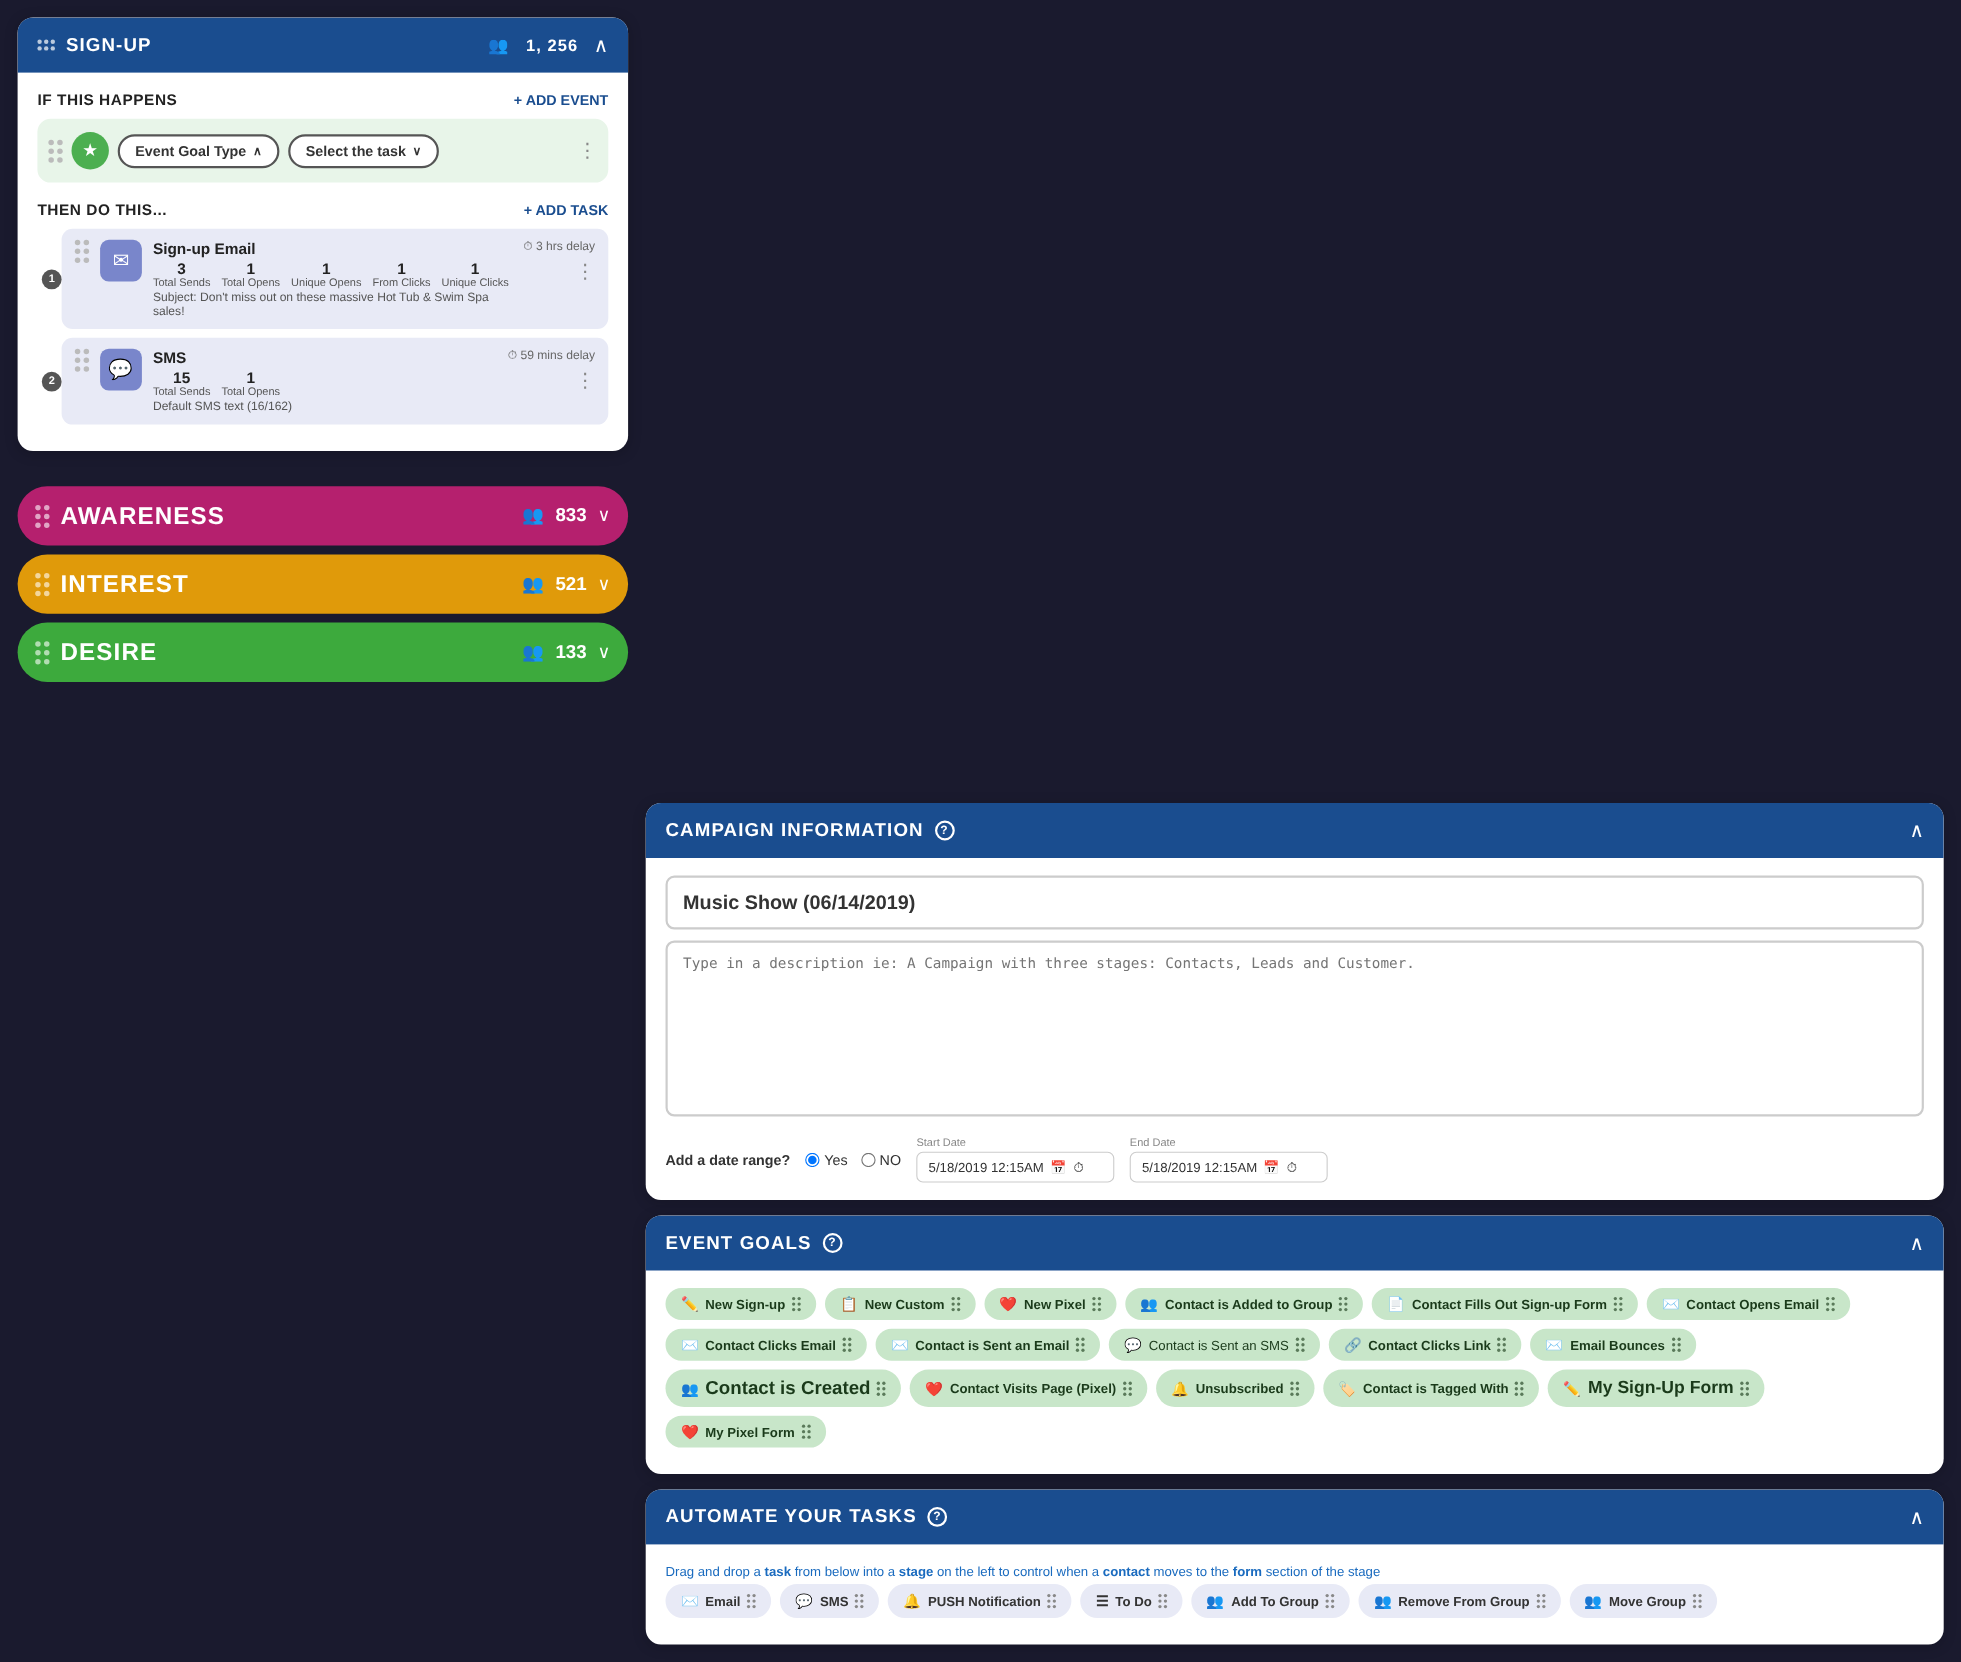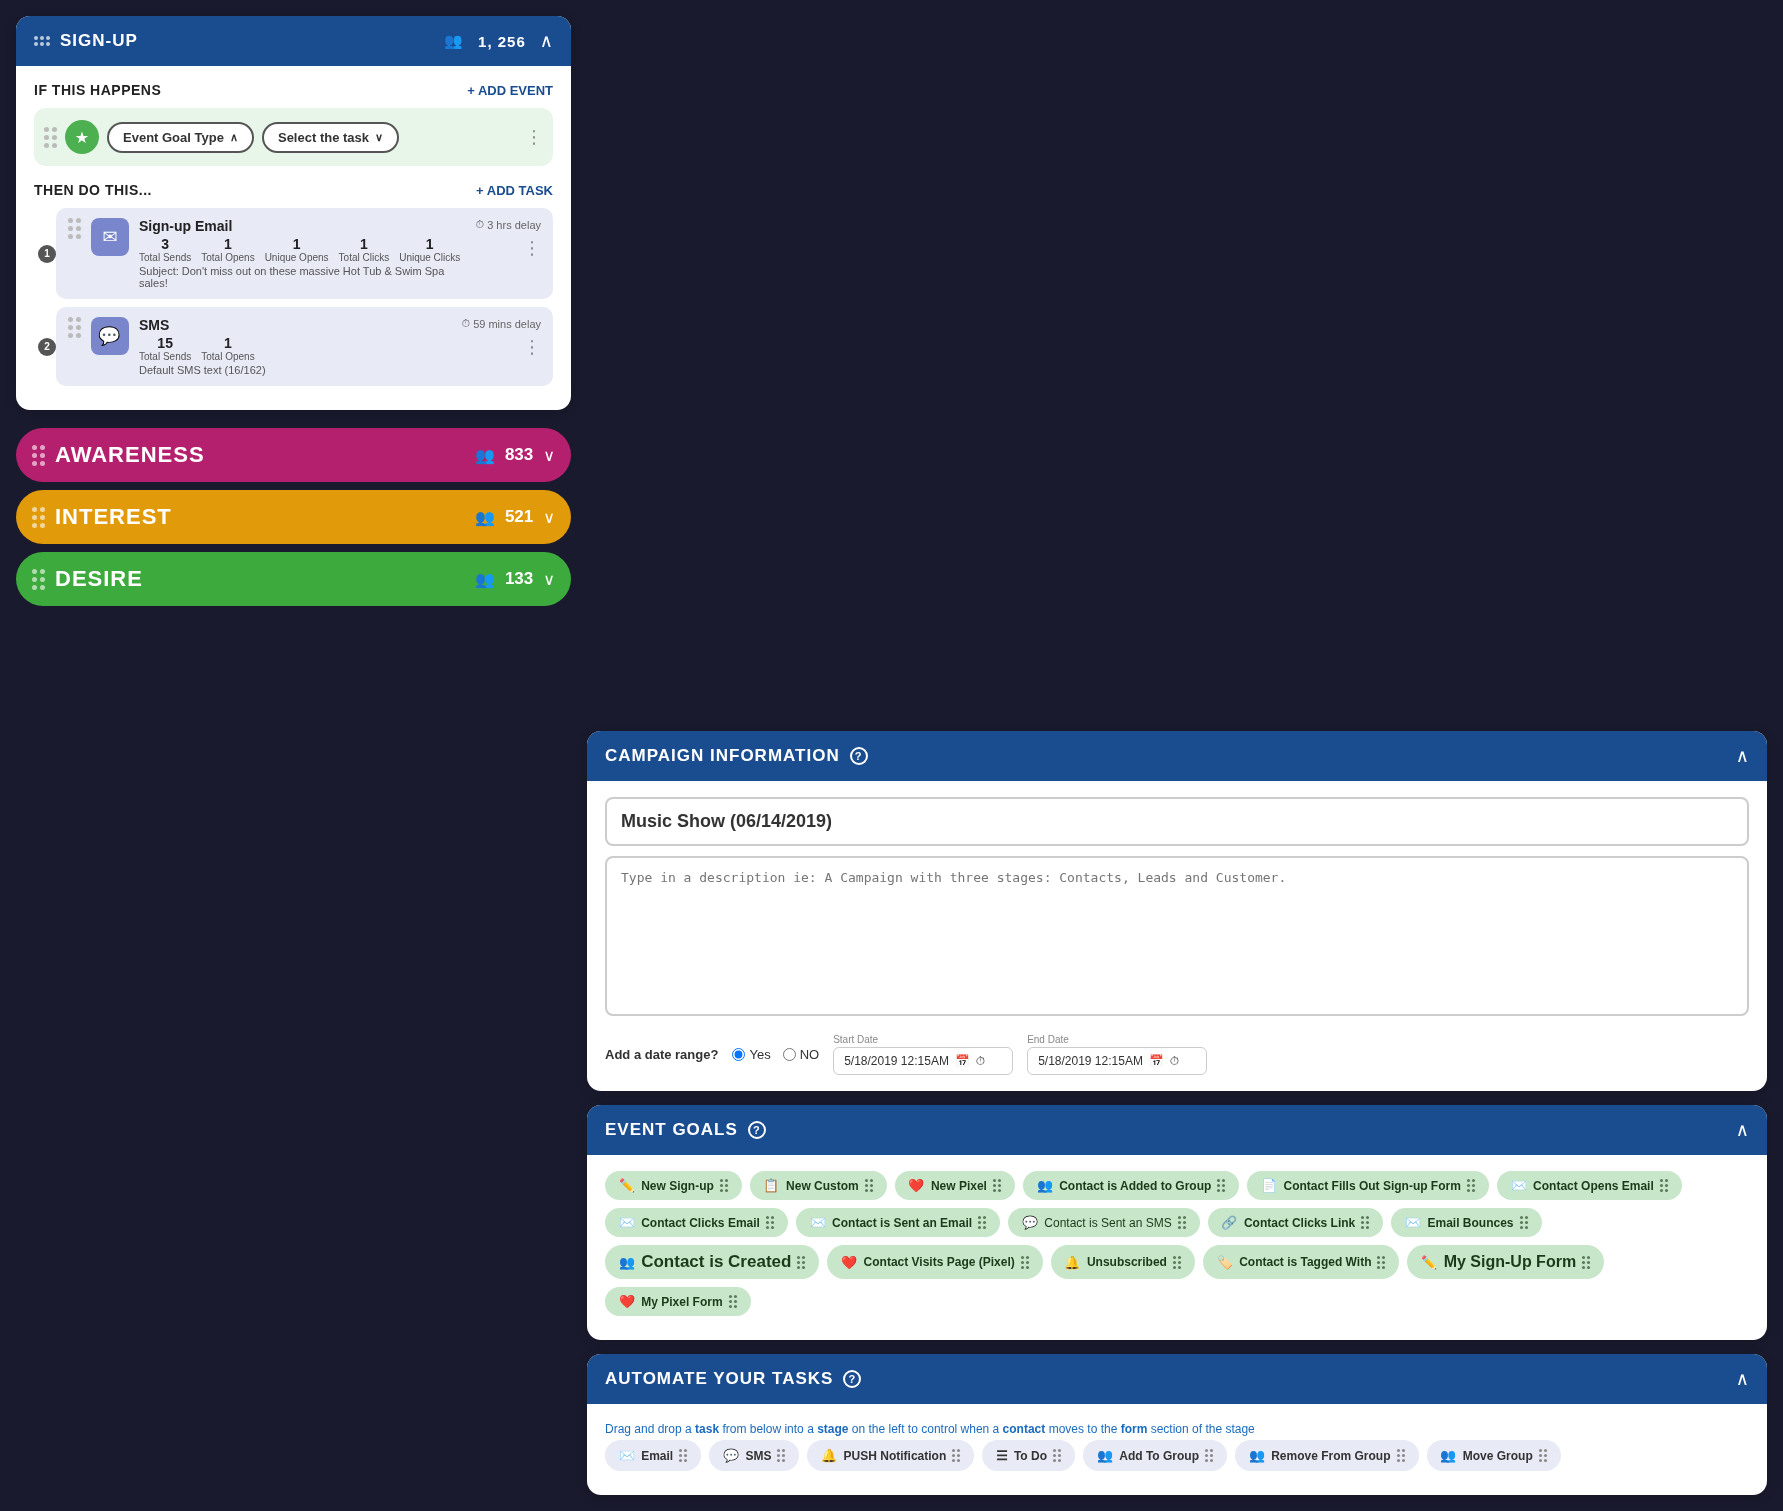--- a/index.html
+++ b/index.html
@@ -11,21 +11,21 @@
       padding: 16px;
       min-width: 1783px;
       min-height: 1511px;
     }
 
     
     .left-col {
       width: 555px;
       display: flex;
       flex-direction: column;
-      gap: 14px;
+      gap: 28px;
     }
 
     
     .right-col {
       flex: 1;
       display: flex;
       flex-direction: column;
       gap: 14px;
       justify-content: flex-end;
     }
@@ -557,21 +557,21 @@
               <div class="stat-item">
                 <span class="stat-num">1</span>
                 <span>Total Opens</span>
               </div>
               <div class="stat-item">
                 <span class="stat-num">1</span>
                 <span>Unique Opens</span>
               </div>
               <div class="stat-item">
                 <span class="stat-num">1</span>
-                <span>Total Clicks</span>
+                <span>From Clicks</span>
               </div>
               <div class="stat-item">
                 <span class="stat-num">1</span>
                 <span>Unique Clicks</span>
               </div>
             </div>
             <div class="task-subject">Subject: Don't miss out on these massive Hot Tub &amp; Swim Spa sales!</div>
           </div>
           <div class="task-row-right">
             <span class="task-delay">

